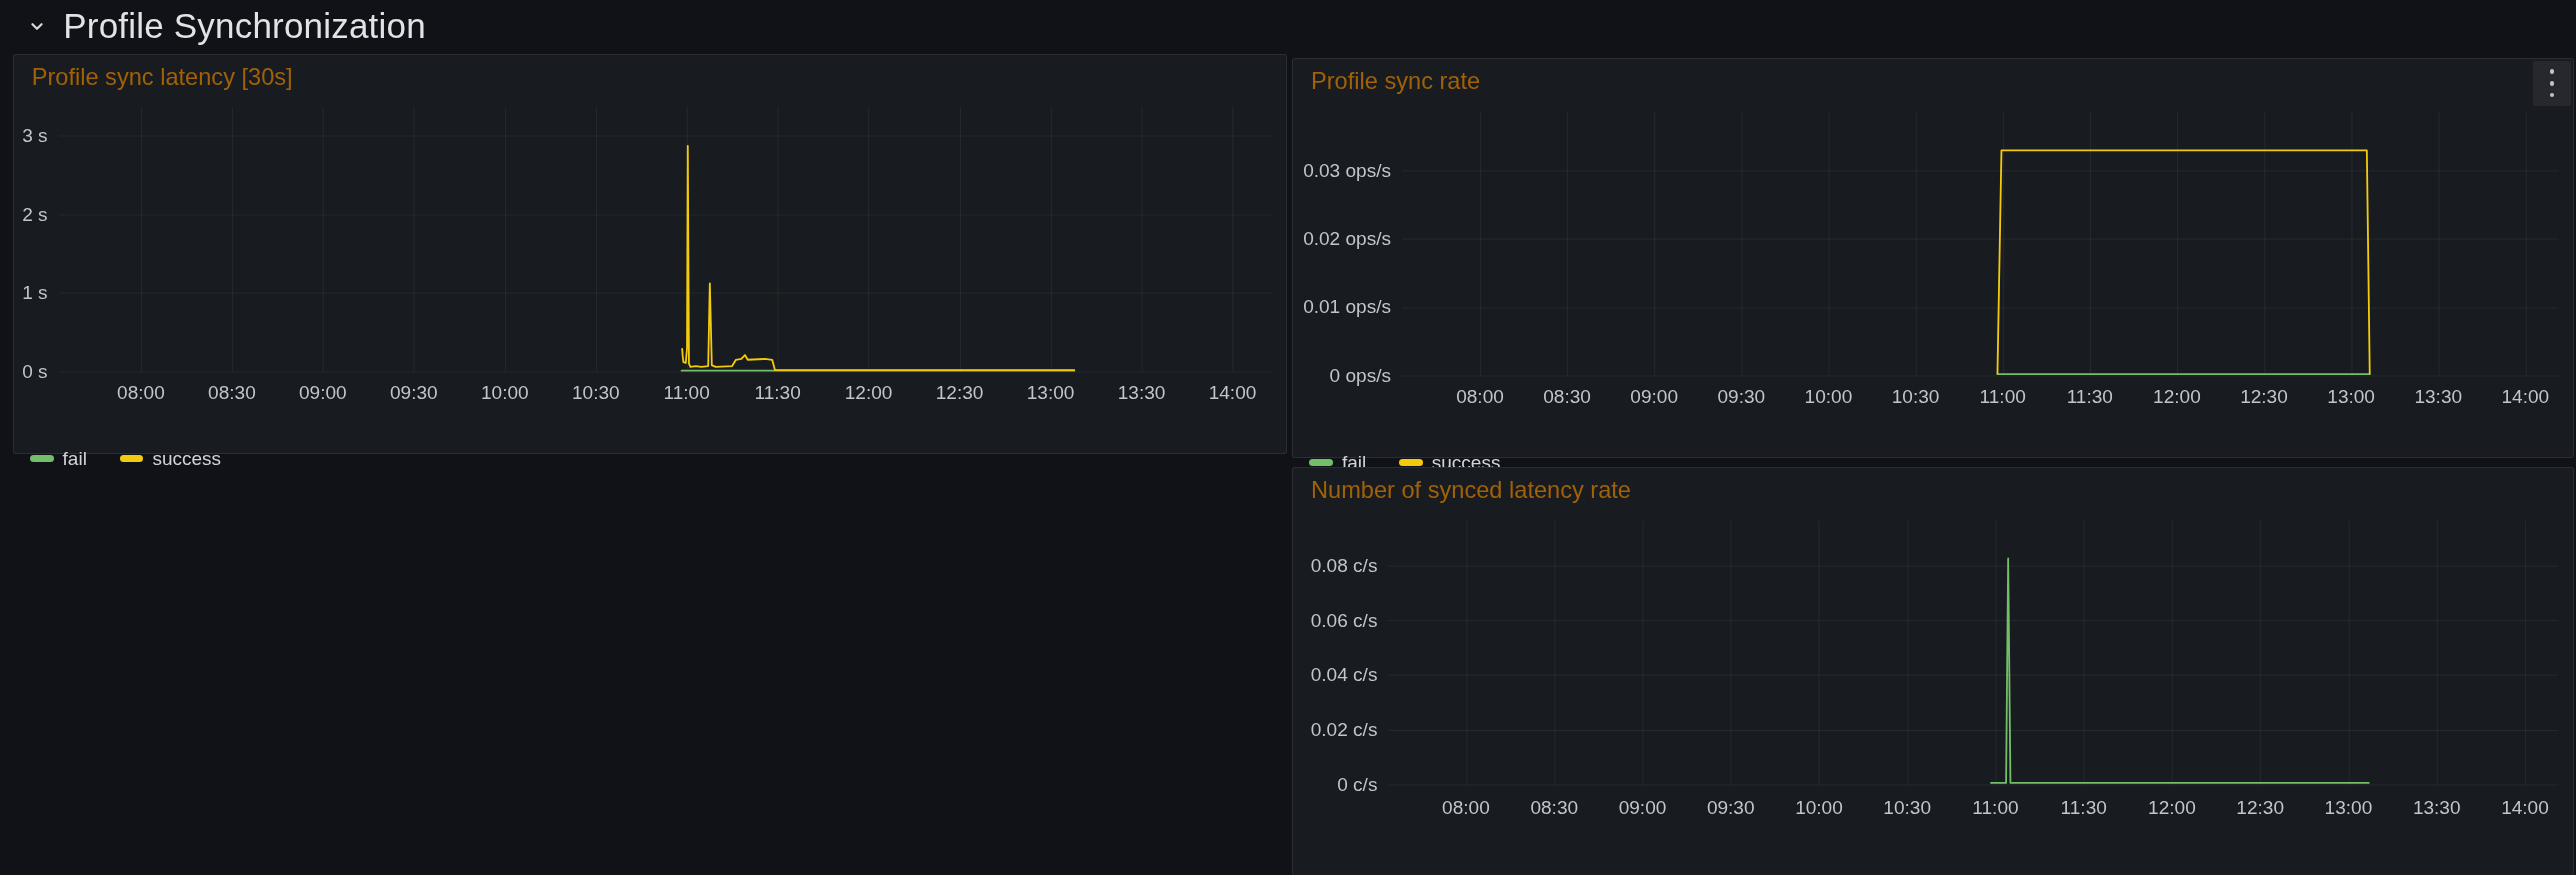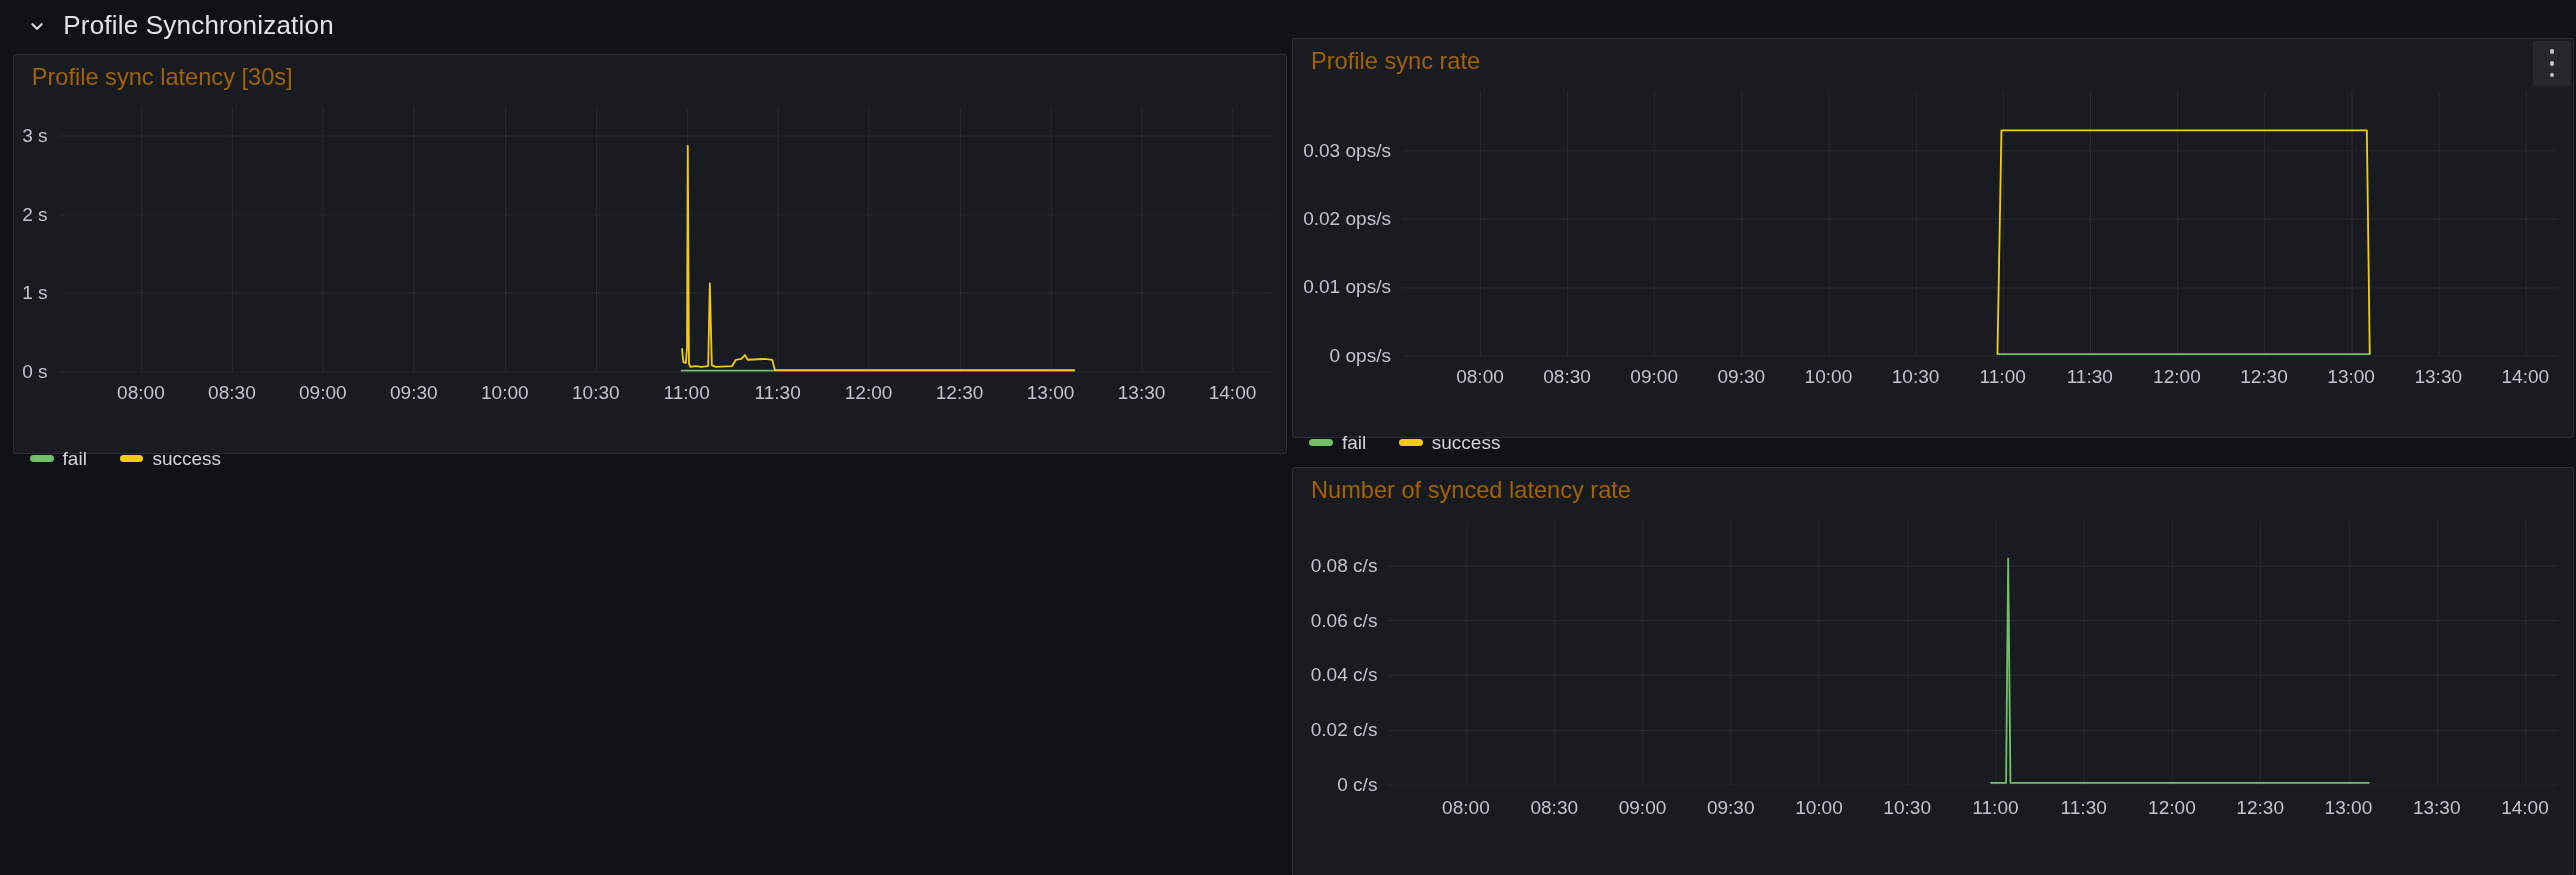--- a/index.html
+++ b/index.html
@@ -6,27 +6,27 @@
   body{
     width:2576px;height:875px;overflow:hidden;position:relative;
     background:#111217;color:#d8d9da;
     font-family:"Liberation Sans", sans-serif;
   }
   .section-header{
     position:absolute;left:0;top:0;height:51px;display:flex;align-items:center;
     padding-left:23.6px;gap:12.7px;cursor:pointer;
   }
   .chevron{display:flex;align-items:center;justify-content:center;width:27px;height:27px;}
-  .section-title{font-size:26px;font-weight:500;color:#e2e3e7;letter-spacing:0.2px;}
+  .section-title{font-size:35px;font-weight:500;color:#e2e3e7;letter-spacing:0.2px;}
   .panel{
     position:absolute;background:#181b1f;border:0.9px solid rgba(204,204,220,0.10);
     border-radius:2.7px;box-sizing:border-box;
   }
   #panel-1{left:12.7px;top:54px;width:1274px;height:400px;}
-  #panel-2{left:1292px;top:38px;width:1282px;height:400px;}
+  #panel-2{left:1292px;top:58px;width:1282px;height:400px;}
   #panel-3{left:1292px;top:467px;width:1282px;height:409px;}
   .panel-header{height:45px;position:relative;display:flex;align-items:center;}
   .panel-title{
     margin-left:18px;font-size:23.6px;font-weight:500;color:#a16207;cursor:pointer;
     white-space:nowrap;
   }
   .kebab{
     position:absolute;top:1.8px;right:1.8px;width:38px;height:45px;
     background:rgba(204,204,220,0.08);border-radius:1.8px;
     display:flex;flex-direction:column;align-items:center;justify-content:center;

